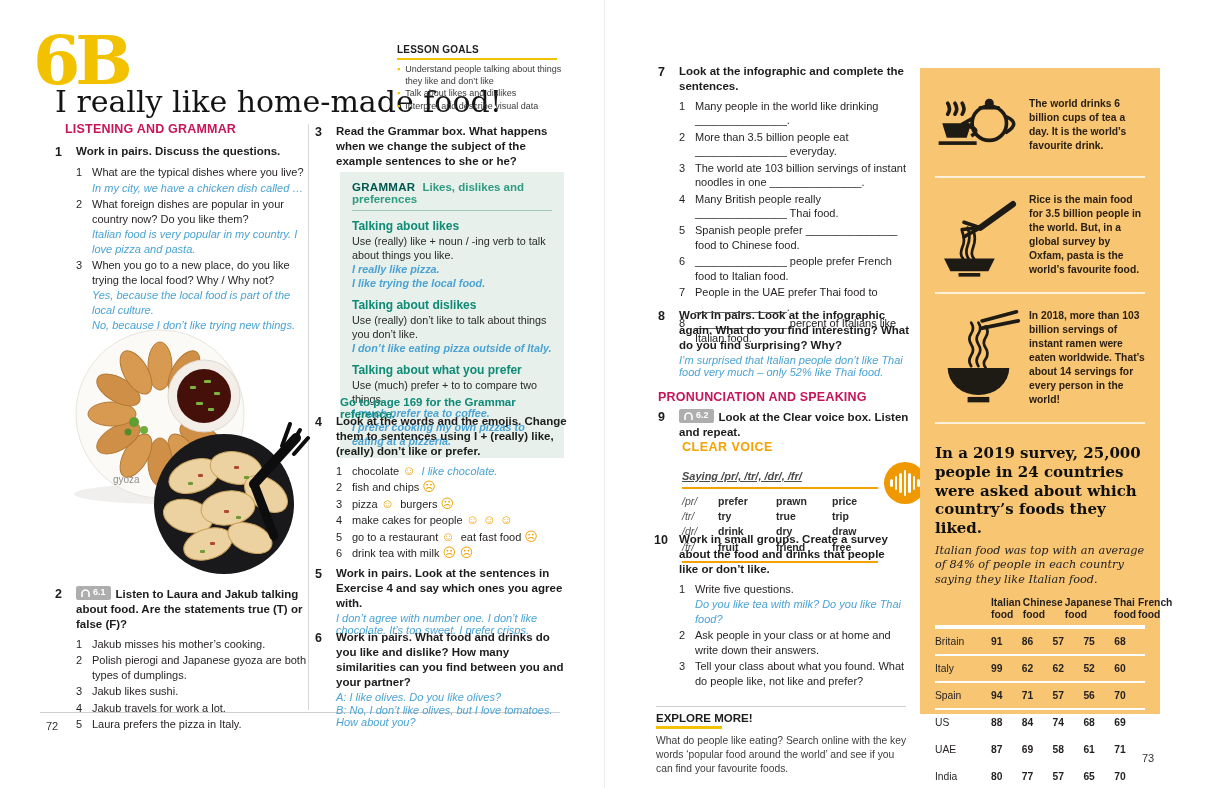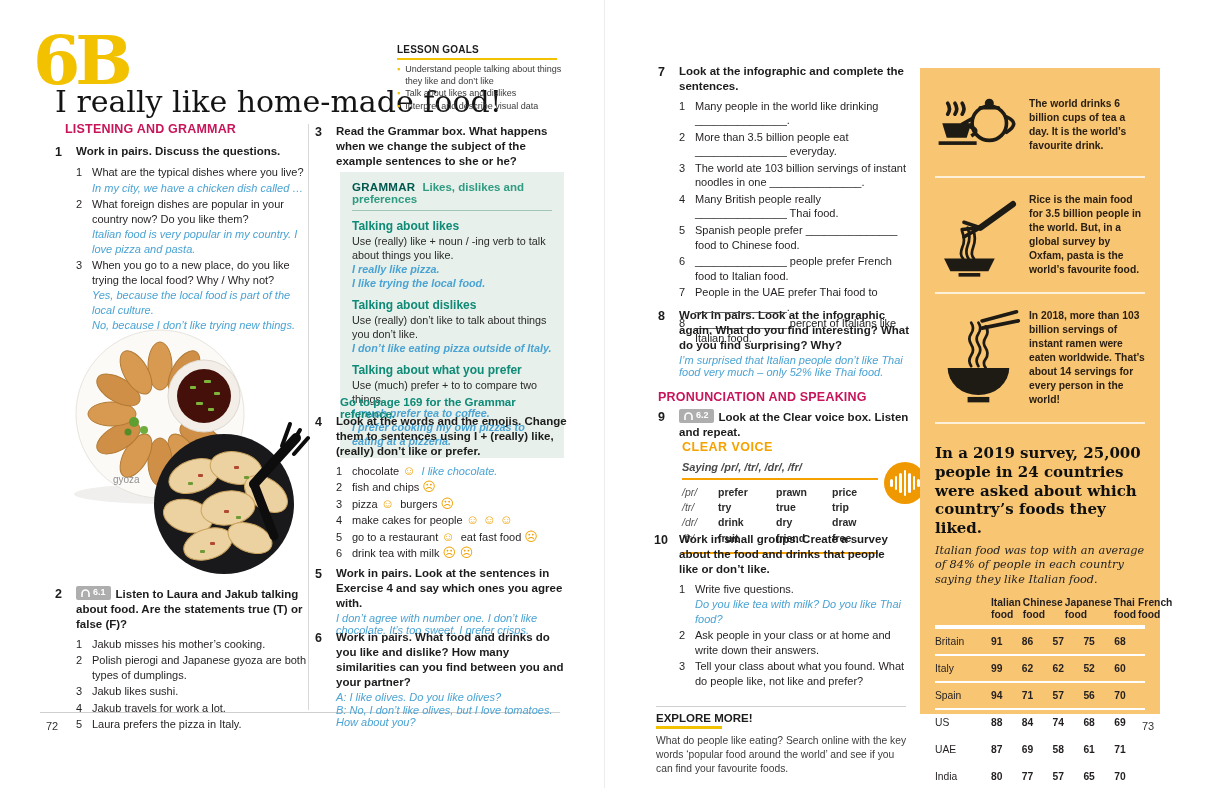--- a/index.html
+++ b/index.html
@@ -32,21 +32,21 @@
   .g-head{font-size:11.5px;border-bottom:1px solid #9fc6b8;padding-bottom:5px;}
   .g-label{color:#00584F;font-weight:700;letter-spacing:.3px;}
   .g-title{color:#2E9B82;font-weight:700;margin-left:7px;}
   .g-sec-h{color:#0E8A77;font-weight:700;font-size:12px;margin:8px 0 1px;}
   .g-body{font-size:10.8px;line-height:1.3;color:#2a2a2a;}
   .g-ex{color:#4BA3D3;font-style:italic;font-size:10.8px;line-height:1.3;font-weight:700;}
   .gref{position:absolute;left:340px;top:396px;width:224px;color:#0E8A77;font-weight:700;font-size:11.5px;}
   
   .cv{position:absolute;left:682px;top:440px;width:226px;}
   .cv-title{color:#F5A200;font-weight:800;font-size:12.5px;letter-spacing:.5px;}
-  .cv-sub{font-weight:700;font-style:italic;font-size:11px;color:#4a4a4a;margin-top:7px;}
+  .cv-sub{font-weight:700;font-style:italic;font-size:11px;color:#4a4a4a;margin-top:16px;text-decoration:underline;}
   .cv-table{border-top:2px solid #F5A200;border-bottom:2px solid #F5A200;padding:5px 0 6px;margin-top:5px;width:196px;}
   .cv-row{display:grid;grid-template-columns:36px 58px 56px 46px;font-size:10.5px;line-height:1.45;}
   .cv-ph{font-style:italic;color:#555;}
   .cv-w{font-weight:700;color:#2a2a2a;}
   .audio-circle{position:absolute;right:-18px;top:22px;width:42px;height:42px;border-radius:50%;background:#F09800;display:flex;align-items:center;justify-content:center;gap:2px;}
   .audio-circle i{display:block;width:2.5px;background:#fff;border-radius:2px;}
   
   .explore{position:absolute;left:656px;top:712px;width:252px;}
   .explore-h{font-weight:700;font-size:11.5px;color:#1c1c1c;}
   .explore-line{width:66px;height:3px;background:#F2C200;margin:2px 0 5px;}
@@ -439,21 +439,21 @@
         </li>
     </ol>
   </div>
 
   <div class="explore">
     <div class="explore-h">EXPLORE MORE!</div>
     <div class="explore-line"></div>
     <div class="explore-b">What do people like eating? Search online with the key words ‘popular food around the world’ and see if you can find your favourite foods.</div>
   </div>
 
-  <div class="pagenum" style="left:1142px;top:720px;">73</div>
+  <div class="pagenum" style="left:1142px;top:752px;">73</div>
 
   <aside class="panel">
     <div class="fact">
       <svg width="86" height="84" viewBox="0 0 95 84">
         <g stroke="#1e1a14" stroke-width="4" fill="none" stroke-linecap="round">
           <circle cx="60" cy="40" r="19"></circle>
           <path d="M50 23 h20"></path>
             <circle cx="60" cy="18" r="3" fill="#1e1a14"></circle>
           <path d="M79 33 q16 7 0 17"></path>
           <path d="M41 35 l-9 5 9 5"></path>

